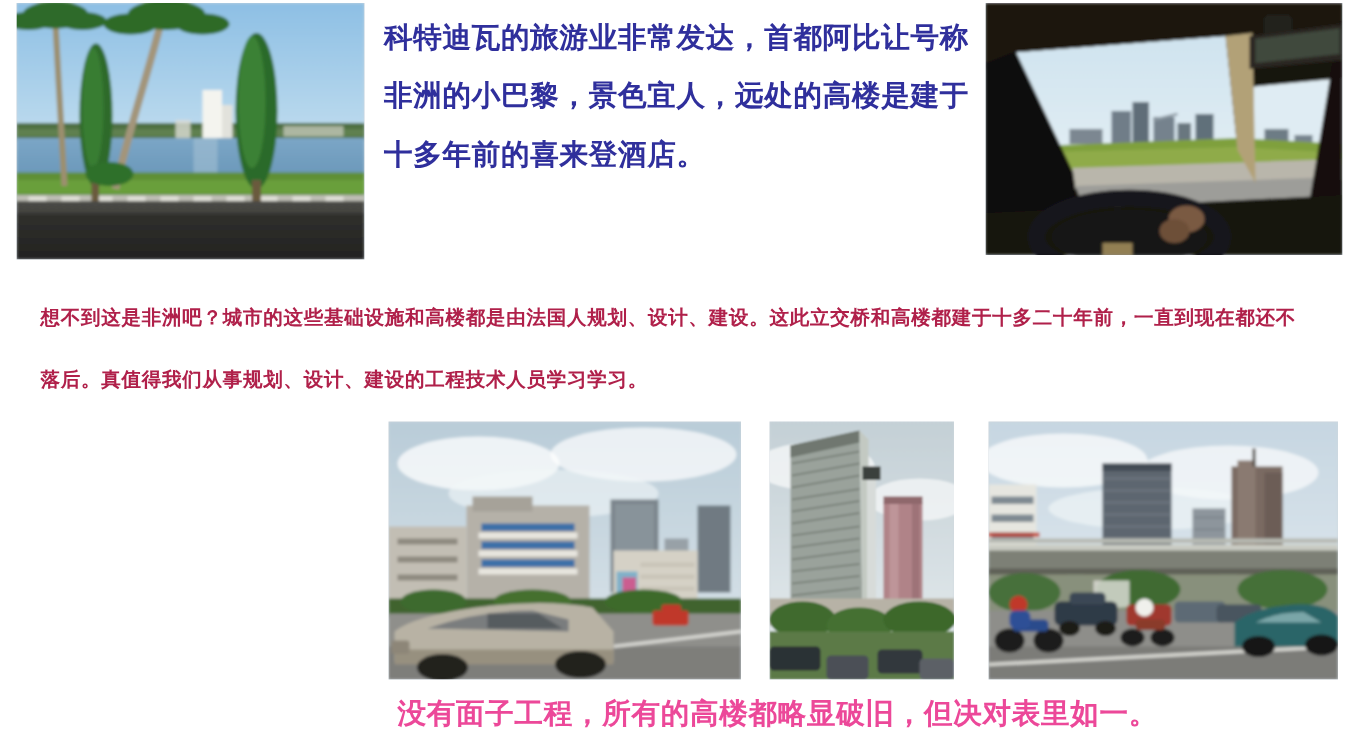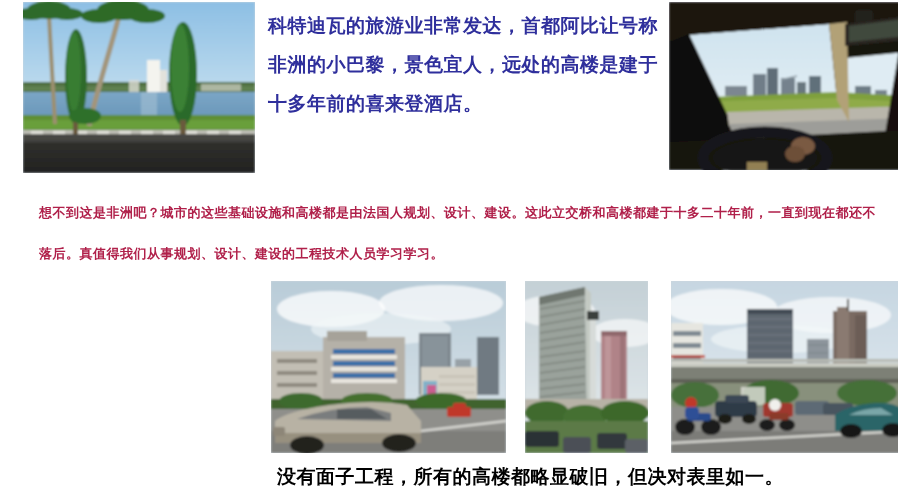--- a/index.html
+++ b/index.html
@@ -2,21 +2,21 @@
 <html><head>
 <meta charset="utf-8">
 <style>
   html,body{margin:0;padding:0;}
   body{
     width:898px;height:500px;
     background:#ffffff;
     font-family:"DejaVu Sans","Liberation Sans",sans-serif;
     position:relative;overflow:hidden;
   }
-  .page{position:absolute;left:12px;top:0;width:776px;height:500px;}
+  .page{position:absolute;left:0;top:0;width:776px;height:500px;}
 
   
   .photo{position:absolute;overflow:hidden;background:#cfd8de;}
   .photo svg{display:block;width:100%;height:100%;}
 
   #photo-lagoon   {left:11px; top:2px;   width:232px;height:171px;}
   #photo-car      {left:657px;top:2px;   width:238px;height:168px;}
   #photo-street   {left:259px;top:281px; width:235px;height:172px;}
   #photo-tower    {left:513px;top:281px; width:123px;height:172px;}
   #photo-overpass {left:659px;top:281px; width:233px;height:172px;}
@@ -35,21 +35,21 @@
     letter-spacing:0.5px;
   }
   #para-mid{
     left:27px;top:192px;width:845px;
     color:#b0204a;
     font-size:13px;line-height:41px;
     letter-spacing:0.5px;
   }
   #para-bottom{
     left:265px;top:462px;width:620px;
-    color:#000000;
+    color:#ec4899;
     font-size:19px;line-height:28px;
     letter-spacing:0.5px;
   }
 </style>
 </head>
 <body>
 
 <div class="page">
 
   <div class="photo" id="photo-lagoon">

